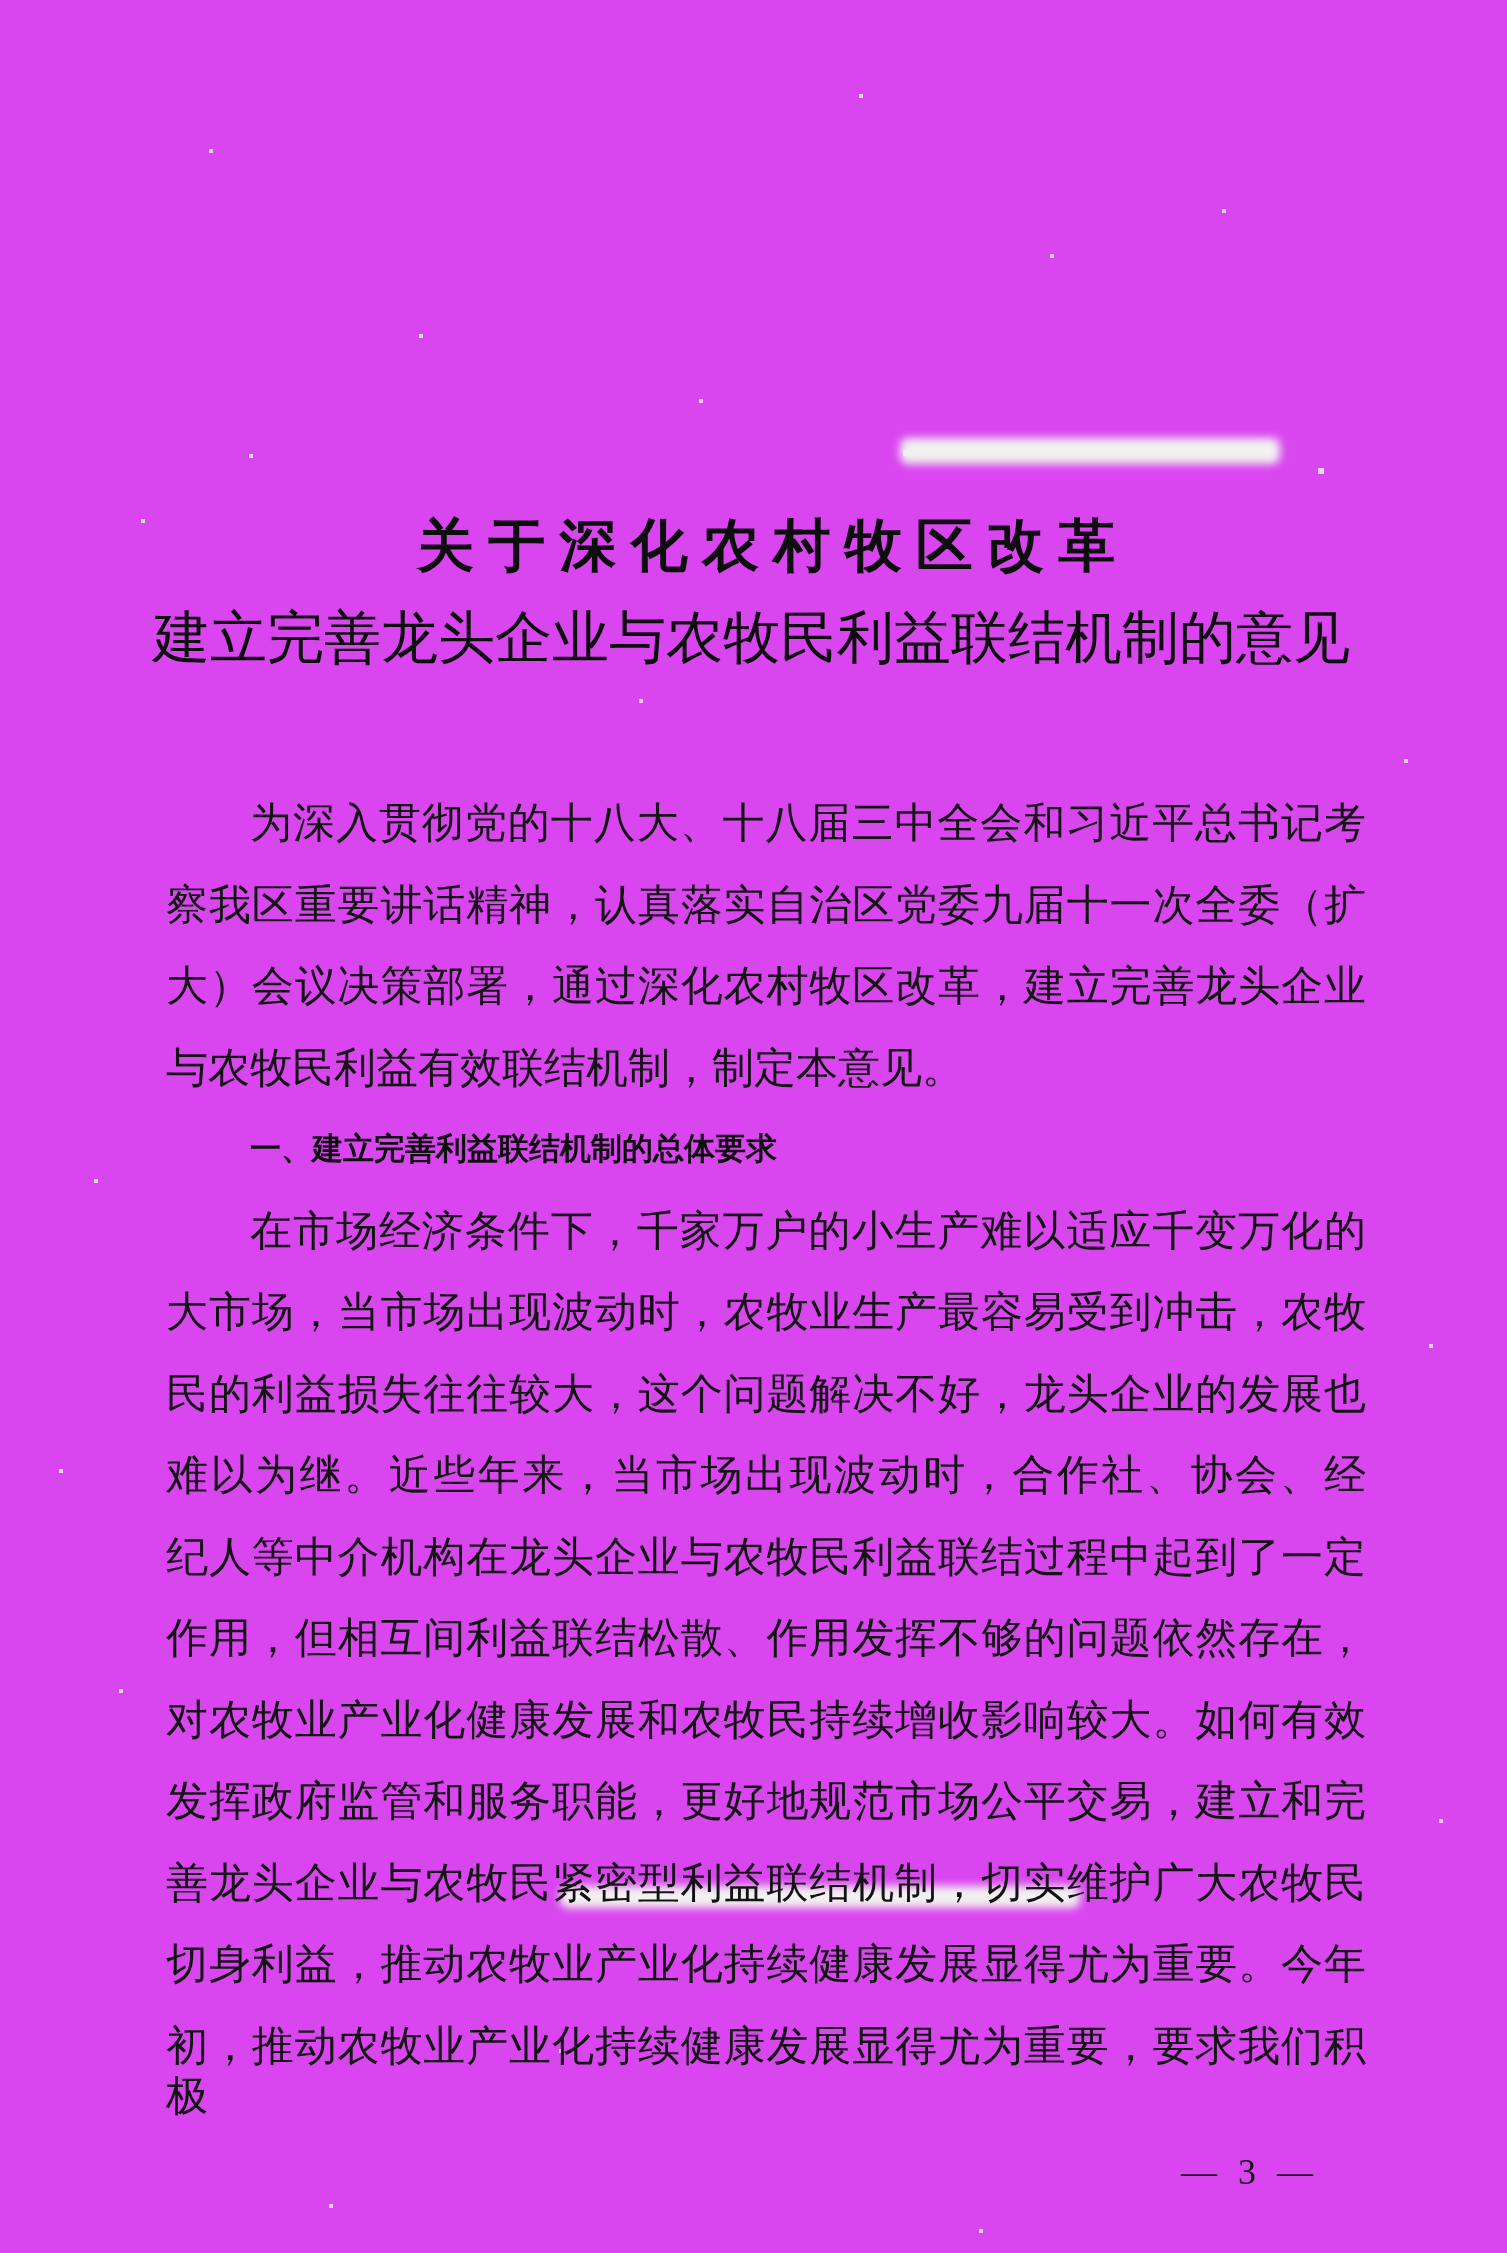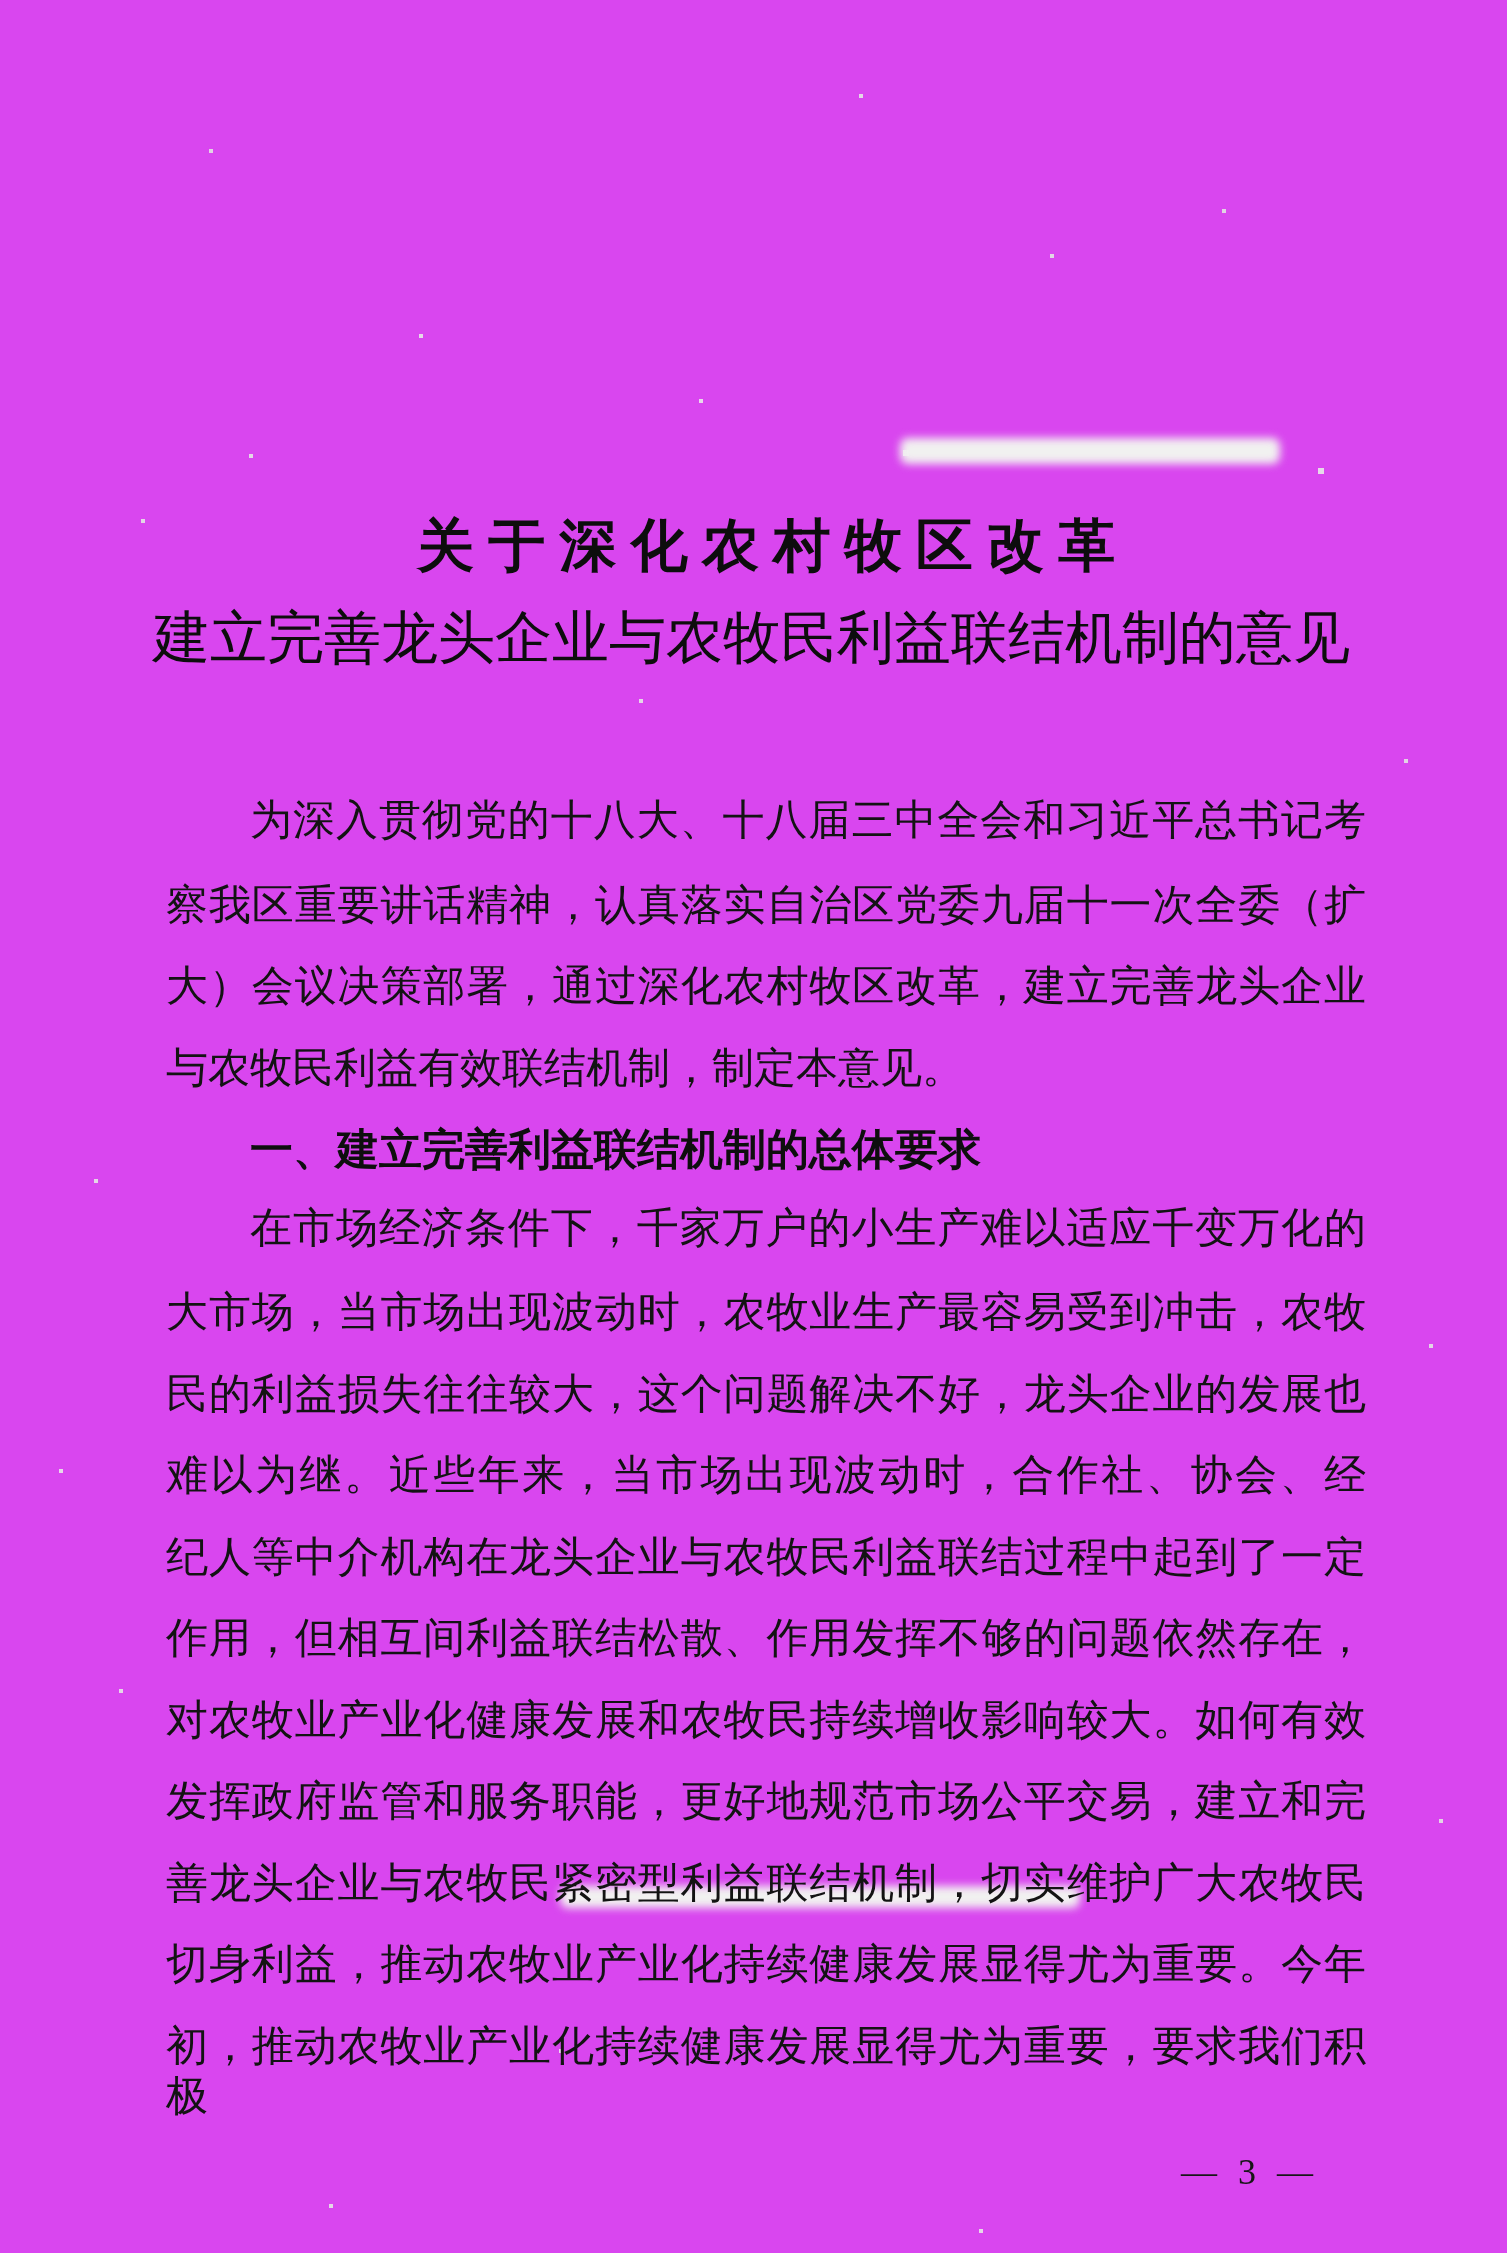--- a/index.html
+++ b/index.html
@@ -97,26 +97,25 @@
     white-space: nowrap;
   }
   .just {
     text-align: justify;
     text-align-last: justify;
     text-justify: inter-character;
     white-space: normal;
   }
   .ind {
     text-indent: 84px;
-    font-family: Liberation Mono, monospace;
   }
   .heading {
     font-weight: 700;
     font-family: "Liberation Sans", "DejaVu Sans", sans-serif;
-    font-size: 43px;
+    font-size: 31px;
     color: #0e0e0e;
   }
   .subheading {
     font-family: "Liberation Serif", "DejaVu Serif", serif;
     font-size: 43px;
   }
   .page-number {
     position: absolute;
     left: 1170px;
     top: 2152px;

